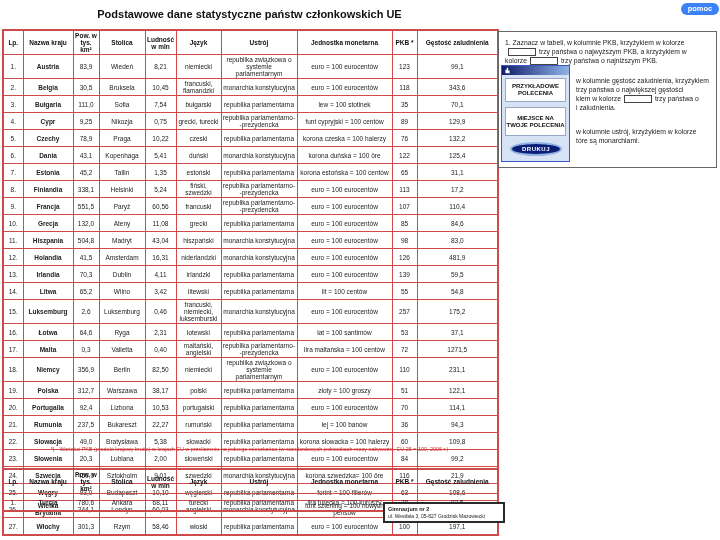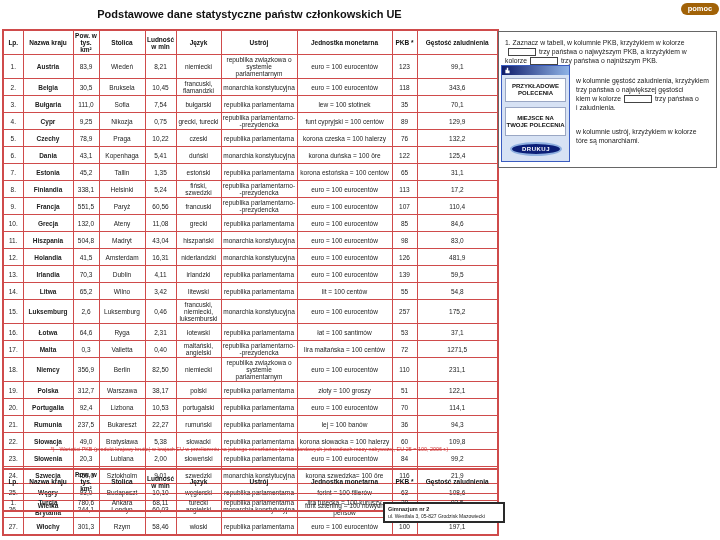--- a/index.html
+++ b/index.html
@@ -24,21 +24,21 @@
   table.data td.c1{font-weight:bold;}
   
   .footnote{position:absolute;left:2px;top:446px;width:495px;text-align:center;
             font-size:5.4px;color:#d03030;line-height:6px;}
   
   .school-box{position:absolute;left:383px;top:502px;width:112px;border:2px solid #2a2a2a;
               background:#fff;padding:2px 3px;}
   .school-box .l1{font-size:5.5px;font-weight:bold;line-height:7px;}
   .school-box .l2{font-size:5px;line-height:6px;}
   
-  .pomoc{position:absolute;left:681px;top:3px;width:38px;height:12px;background:#a16207;
+  .pomoc{position:absolute;left:681px;top:3px;width:38px;height:12px;background:#3b82f6;
          border-radius:7px;color:#fff;font-size:7.5px;font-weight:bold;text-align:center;
          line-height:12px;cursor:pointer;}
   
   .instr-box{position:absolute;left:498px;top:31px;width:217px;height:135px;
              border:1px solid #666;background:#fff;font-size:6.8px;line-height:9px;color:#222;}
   .instr-item1{position:absolute;left:6px;top:6px;width:205px;}
   .instr-frag2{position:absolute;left:77px;top:44px;width:138px;}
   .instr-frag3{position:absolute;left:77px;top:95px;width:138px;}
   .swatch{display:inline-block;width:26px;height:6px;border:1px solid #444;background:#fff;
           vertical-align:middle;margin:0 3px;}

